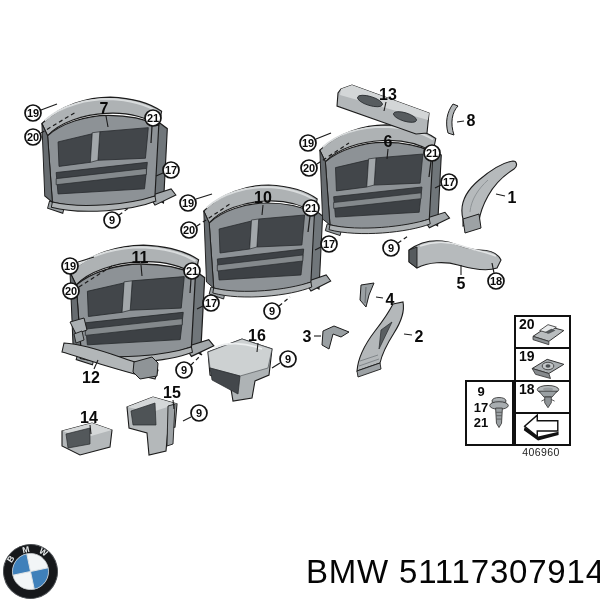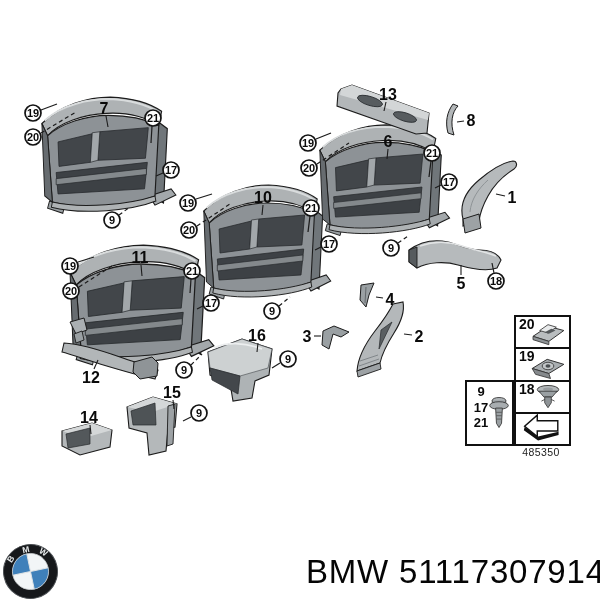--- a/index.html
+++ b/index.html
@@ -322,21 +322,21 @@
     </div>
     <svg class="icn" width="22" height="46" viewBox="0 0 26 46">
       <ellipse cx="13" cy="7" rx="8" ry="3.5" fill="#b0b5b8" stroke="#333" stroke-width="1"></ellipse>
       <path d="M5,7 L5,10 A8,3.5 0 0 0 21,10 L21,7" fill="#989da0" stroke="#333" stroke-width="1"></path>
       <ellipse cx="13" cy="13" rx="11" ry="4.5" fill="#a8adb0" stroke="#333" stroke-width="1"></ellipse>
       <path d="M9,16 L17,16 L16,34 L13,39 L10,34 Z" fill="#9aa0a3" stroke="#333" stroke-width="1"></path>
       <path d="M9.5,21 L16.5,21 M9.6,25 L16.4,25 M9.8,29 L16.2,29" stroke="#555" stroke-width="1"></path>
     </svg>
   </div>
 
-  <div class="dwg-num">485350</div>
+  <div class="dwg-num">406960</div>
 
   <svg class="roundel" viewBox="0 0 60 60">
     <g transform="rotate(-12 30 30)">
       <circle cx="30" cy="30" r="28.4" fill="#16181b"></circle>
       <circle cx="30" cy="30" r="28.4" fill="none" stroke="#4a4e52" stroke-width="1"></circle>
       <circle cx="30" cy="30" r="19" fill="#f2f5f7"></circle>
       <path d="M30,30 L11,30 A19,19 0 0 1 30,11 Z" fill="#3f80ba"></path>
       <path d="M30,30 L49,30 A19,19 0 0 1 30,49 Z" fill="#3f80ba"></path>
       <path d="M11,30 L49,30 M30,11 L30,49" stroke="#dfe3e5" stroke-width="1"></path>
       <circle cx="30" cy="30" r="19" fill="none" stroke="#c9cdd0" stroke-width="0.8"></circle>

